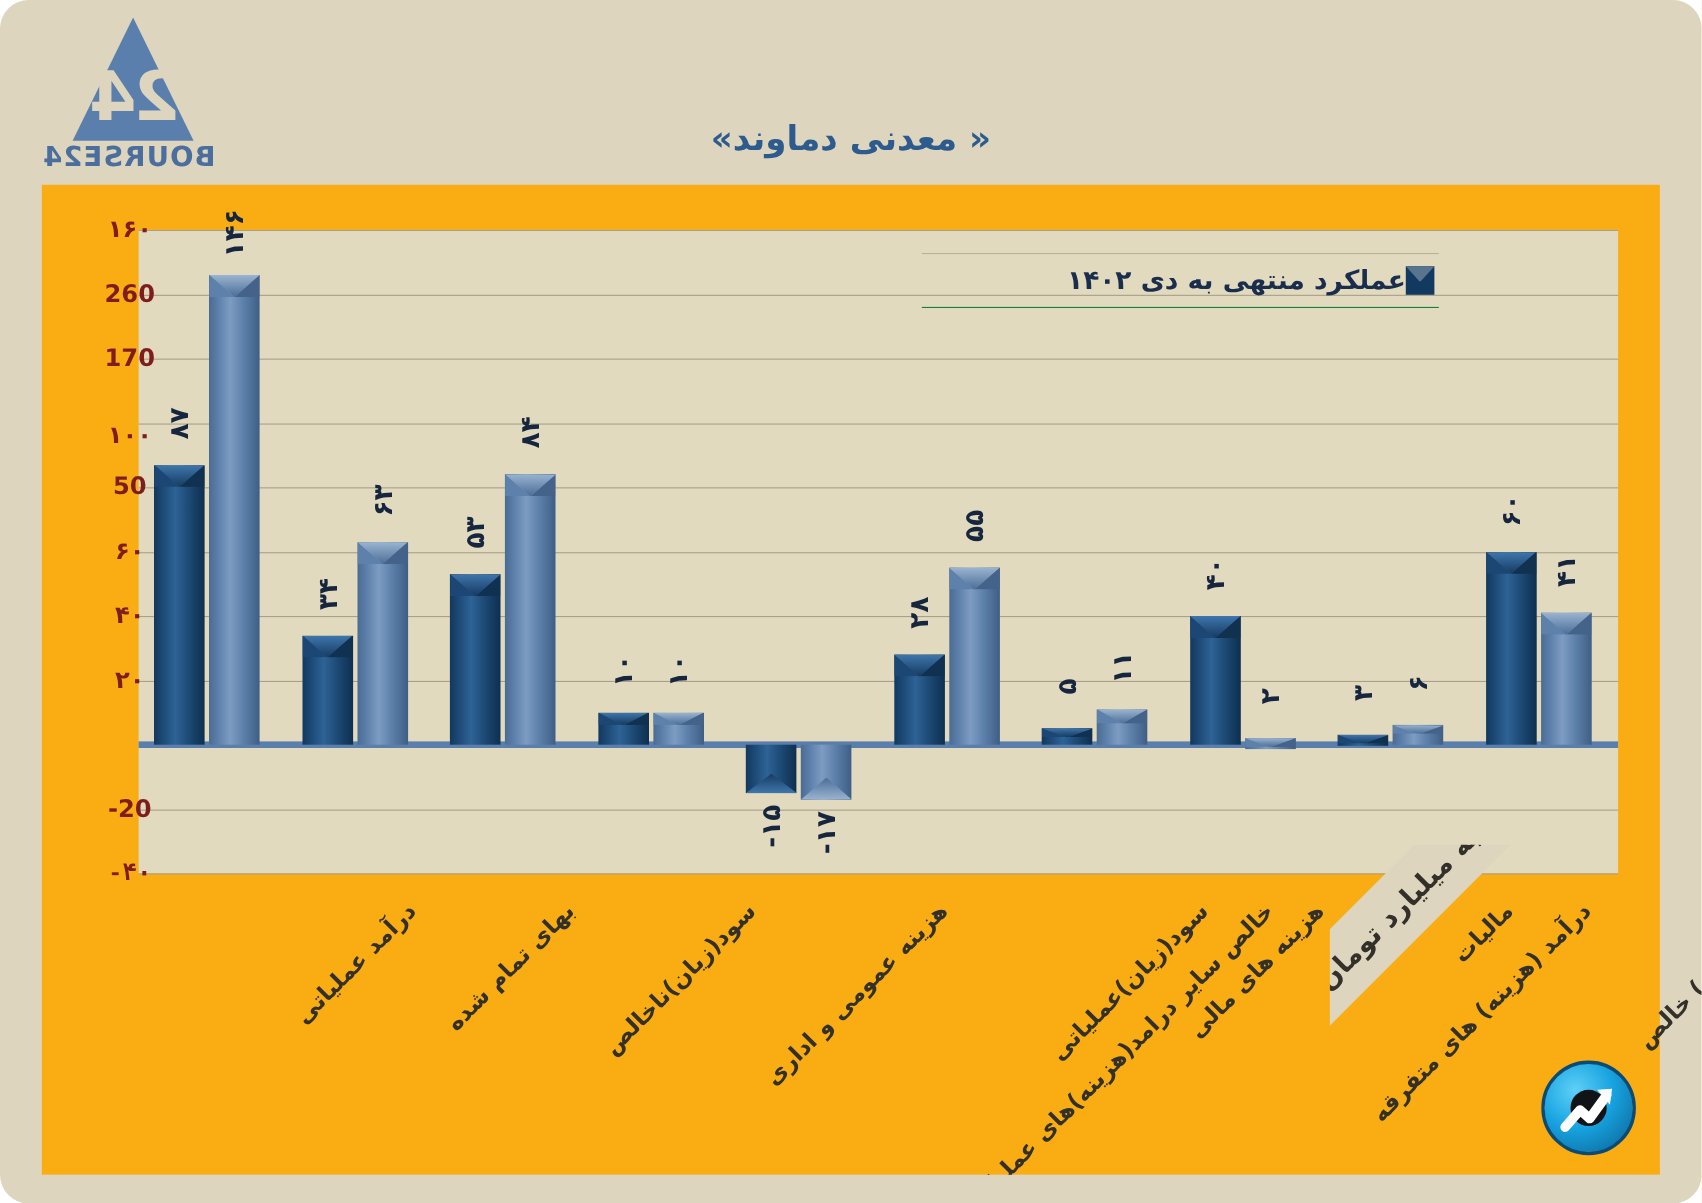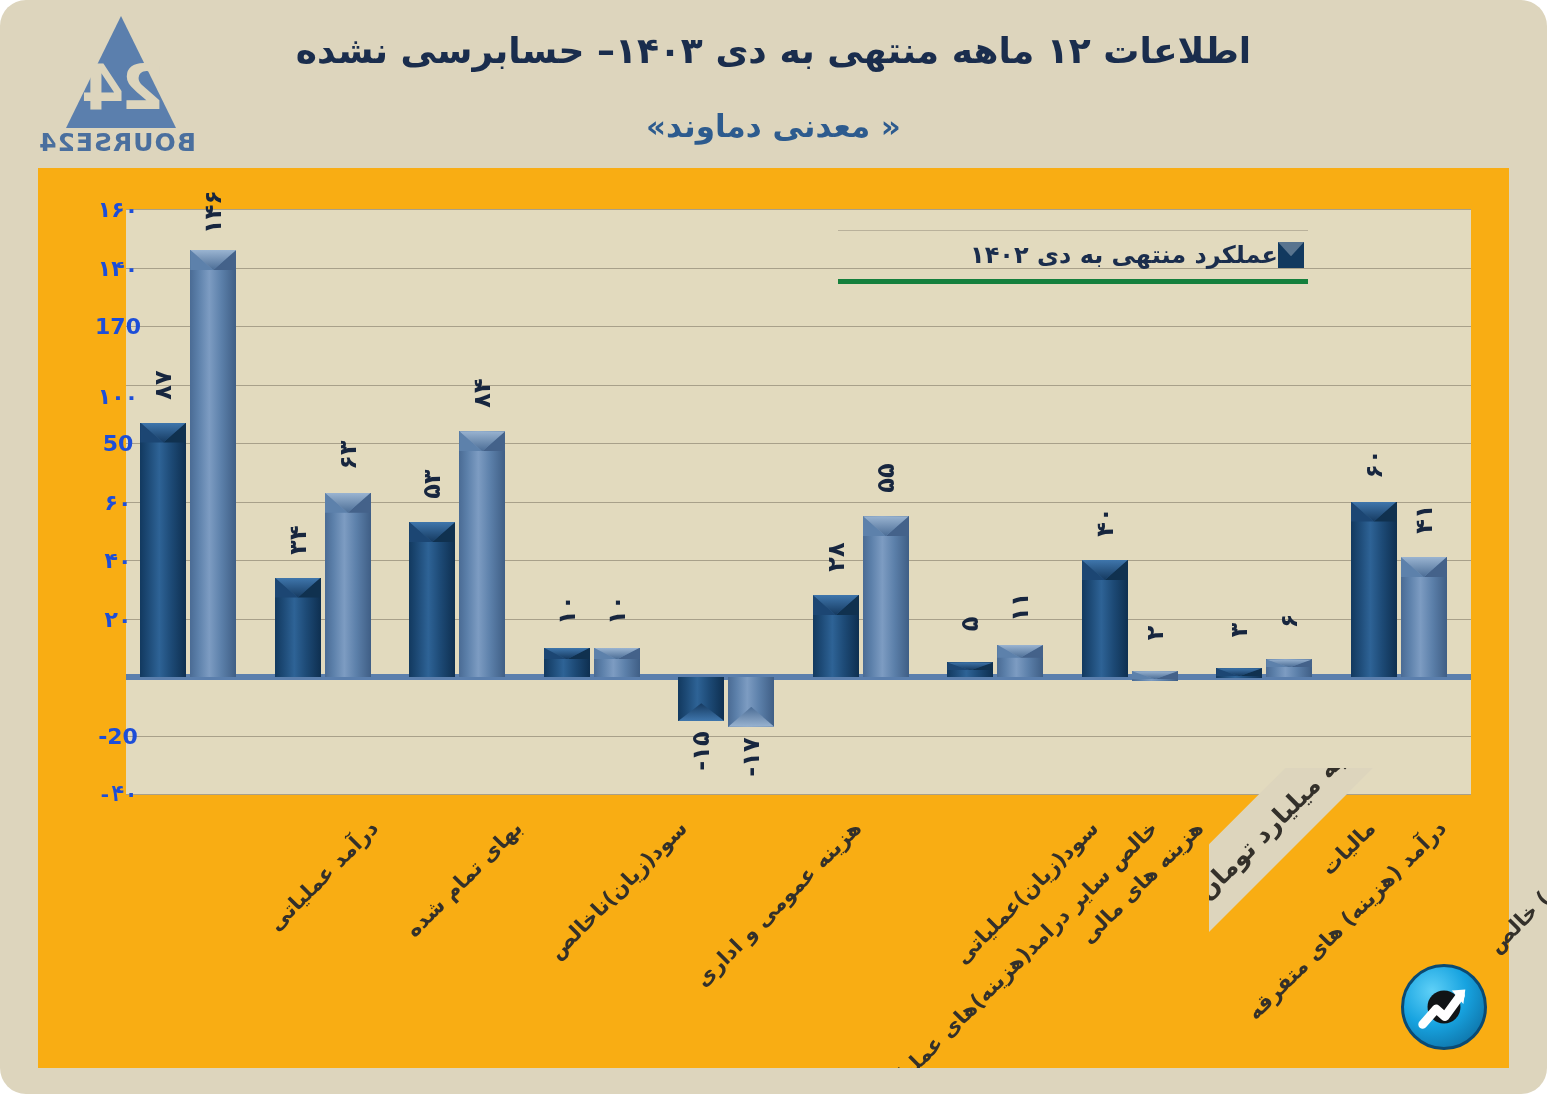--- a/index.html
+++ b/index.html
@@ -113,21 +113,21 @@
     position: absolute;
     left: 0; width: 100%;
     height: 6px;
     background: #5b7fad;
   }
   .ytick {
     position: absolute;
     right: 1348px;
     width: 86px;
     text-align: center;
-    color: #1d4ed8;
+    color: #7f1d1d;
     font-size: 22px;
     font-weight: bold;
     transform: translateY(-50%);
     direction: ltr;
   }
 
   
   .bar {
     position: absolute;
     box-sizing: border-box;
@@ -226,21 +226,21 @@
     top: 62px;
     left: 800px;
     width: 470px;
     direction: rtl;
   }
   .legend-row {
     display: flex;
     align-items: center;
     justify-content: flex-start;
     height: 48px;
-    border-bottom: 5px solid #15803d;
+    border-bottom: 1px solid #15803d;
     padding-right: 4px;
   }
   .legend-row:first-child { border-top: 1px solid #b9b19b; }
   .legend-label {
     color: #1a2d4d;
     font-size: 24px;
     font-weight: bold;
     margin-right: 0;
     margin-left: 14px;
     flex: 1;
@@ -321,21 +321,20 @@
 <div class="page">
 
   <div class="header">
 
     <div class="logo-wrap">
       <div class="logo-mark"></div>
       <div class="logo-24">24</div>
       <div class="logo-text">BOURSE24</div>
     </div>
 
-    <div class="title-main">اطلاعات ۱۲ ماهه منتهی به دی  ۱۴۰۳– حسابرسی نشده</div>
     <div class="title-sub">« معدنی دماوند»</div>
   </div>
 
   <div class="panel">
 
     <div class="plot plot-pos" id="plot">
 
     <div class="gridline" style="top: 0px;"></div>
         <div class="gridline" style="top: 58.5px;"></div>
         <div class="gridline" style="top: 117px;"></div>
@@ -520,21 +519,21 @@
             <div class="tri2"></div>
             <div class="tri3"></div>
             <div class="tri"></div>
           </div>
         </div>
         <div class="bar-label" style="width: 70px; text-align: center; left: 1262.75px; top: 296.075px;">۴۱</div>
       </div>
 
     <div id="yaxis">
         <div class="ytick" style="top: 41px;">۱۶۰</div>
-        <div class="ytick" style="top: 99.5px;">۱۴۰</div>
+        <div class="ytick" style="top: 99.5px;">260</div>
         <div class="ytick" style="top: 158px;">170</div>
         <div class="ytick" style="top: 228px;">۱۰۰</div>
         <div class="ytick" style="top: 275px;">50</div>
         <div class="ytick" style="top: 333.5px;">۶۰</div>
         <div class="ytick" style="top: 392px;">۴۰</div>
         <div class="ytick" style="top: 450.5px;">۲۰</div>
         <div class="ytick" style="top: 567.5px;">-20</div>
         <div class="ytick" style="top: 626px; font-family: Liberation Mono, monospace;">-۴۰</div>
       </div>
 

